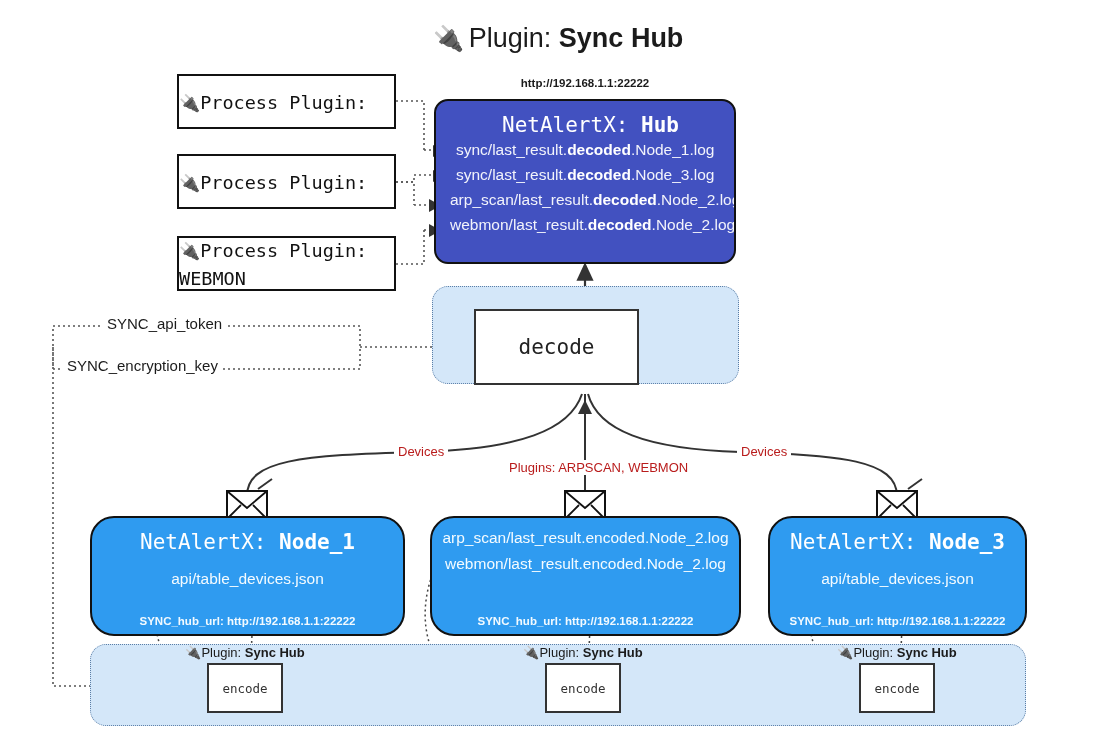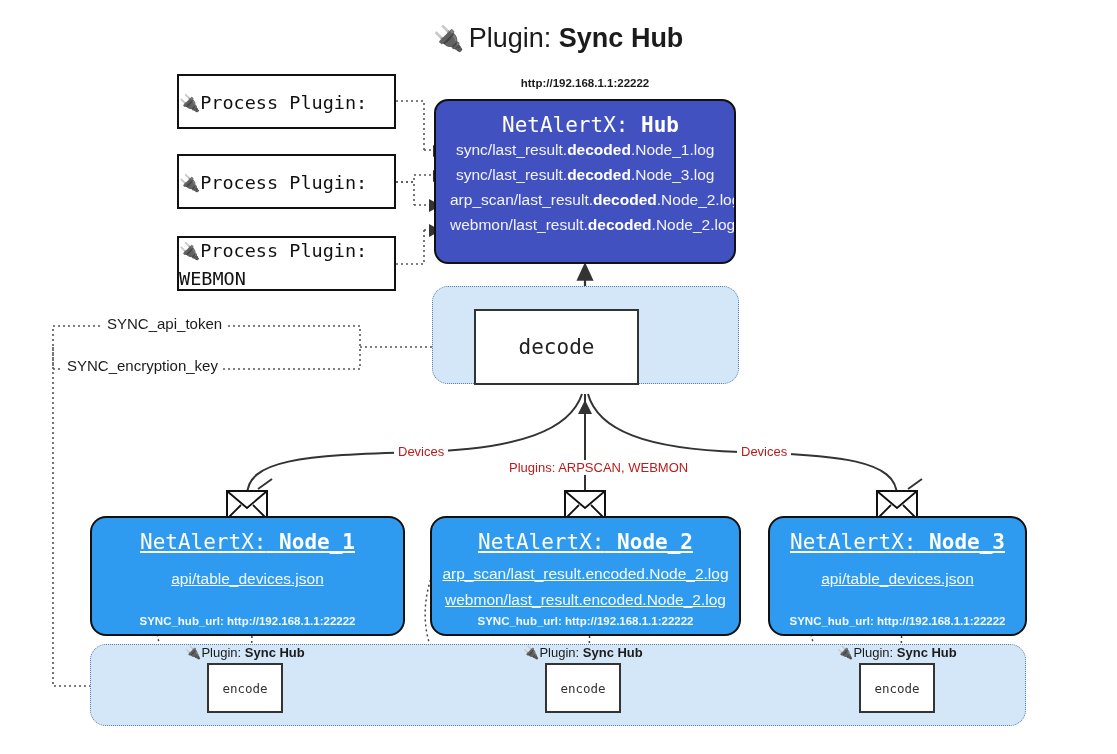--- a/index.html
+++ b/index.html
@@ -35,21 +35,21 @@
   #huburl{position:absolute;font-size:11.5px;font-weight:bold;color:#1b1b1b;
        text-align:center;white-space:nowrap;}
 
   
   .bluegroup{background:#d4e7f9;border:1.6px dotted #5b7ea6;border-radius:16px;}
   .whitebox{background:#fff;border:2.2px solid #333;}
   #decodebox{display:flex;align-items:center;justify-content:center;
        font-family:"DejaVu Sans Mono","Liberation Mono",monospace;font-size:21px;color:#222;}
 
   
-  .nodebox{background:#2f9bf0;border:2.5px solid #111;border-radius:16px;color:#fff;text-decoration:underline;}
+  .nodebox{background:#2f9bf0;border:2.5px solid #111;border-radius:24px;color:#fff;}
   .nodebox .ntitle{font-family:"DejaVu Sans Mono","Liberation Mono",monospace;
        font-size:21px;text-align:center;margin-top:12px;white-space:nowrap;}
   .nodebox .ntitle b{font-weight:bold;}
   .nodebox .nline{font-size:15.5px;line-height:26px;text-align:center;
        color:#f4fbff;white-space:nowrap;}
   .nodebox .nfoot{position:absolute;left:0;width:100%;bottom:7px;text-align:center;
        font-size:11.5px;font-weight:bold;color:#f2faff;white-space:nowrap;}
 
   
   #bottomband{background:#d4e7f9;border:1.6px dotted #5b7ea6;border-radius:16px;}
@@ -201,24 +201,20 @@
   <div class="node nodebox" style="left:90px;top:516px;width:315px;height:120px;position:absolute;">
     <div class="ntitle">
       <span>NetAlertX:</span>
       <b>Node_1</b>
     </div>
     <div class="nline" style="margin-top:12px;">api/table_devices.json</div>
     <div class="nfoot">SYNC_hub_url: http://192.168.1.1:22222</div>
   </div>
 
   <div class="node nodebox" style="left:430px;top:516px;width:311px;height:120px;position:absolute;">
-    <div class="ntitle">
-      <span>NetAlertX:</span>
-      <b>Node_2</b>
-    </div>
     <div class="nline" style="margin-top:7px;">arp_scan/last_result.encoded.Node_2.log</div>
     <div class="nline">webmon/last_result.encoded.Node_2.log</div>
     <div class="nfoot">SYNC_hub_url: http://192.168.1.1:22222</div>
   </div>
 
   <div class="node nodebox" style="left:768px;top:516px;width:259px;height:120px;position:absolute;">
     <div class="ntitle">
       <span>NetAlertX:</span>
       <b>Node_3</b>
     </div>

